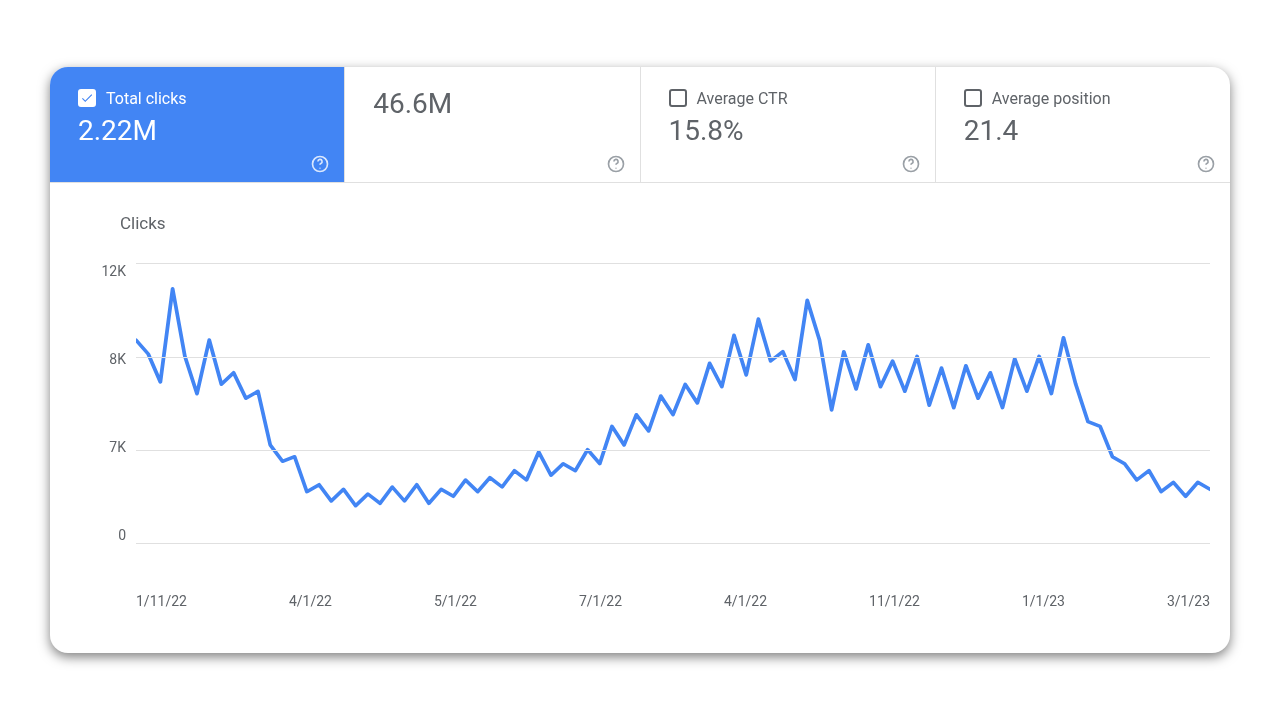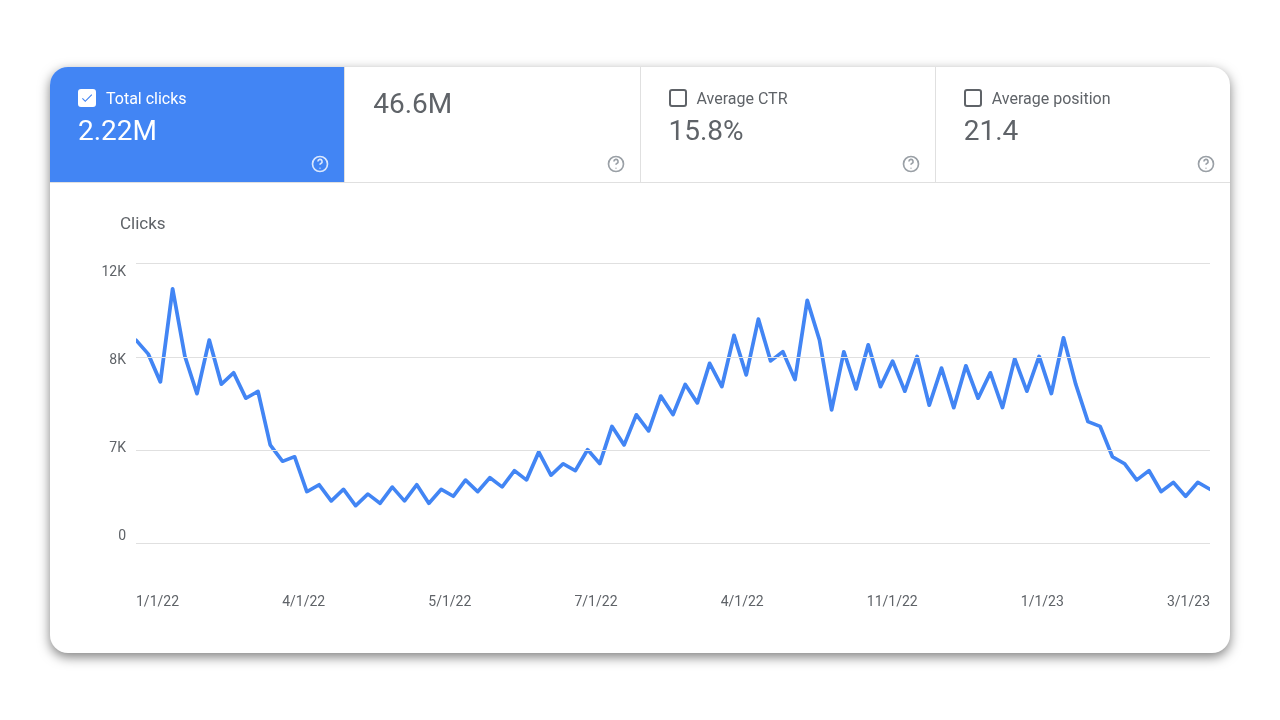--- a/index.html
+++ b/index.html
@@ -194,21 +194,21 @@
           <polyline id="series-line" fill="none" stroke-width="3.5" stroke-linejoin="round" stroke-linecap="round" points="0.0,77.0 11.4,91.0 22.7,119.0 34.1,25.7 45.5,93.3 56.8,130.7 68.2,77.0 79.5,121.3 90.9,109.7 102.3,135.3 113.6,128.3 125.0,182.0 136.4,198.3 147.7,193.7 159.1,228.7 170.5,221.7 181.8,238.0 193.2,226.3 204.5,242.7 215.9,231.0 227.3,240.3 238.6,224.0 250.0,238.0 261.4,221.7 272.7,240.3 284.1,226.3 295.5,233.3 306.8,217.0 318.2,228.7 329.5,214.7 340.9,224.0 352.3,207.7 363.6,217.0 375.0,189.0 386.4,212.3 397.7,200.7 409.1,207.7 420.5,186.7 431.8,200.7 443.2,163.3 454.5,182.0 465.9,151.7 477.3,168.0 488.6,133.0 500.0,151.7 511.4,121.3 522.7,140.0 534.1,100.3 545.5,123.7 556.8,72.3 568.2,112.0 579.5,56.0 590.9,98.0 602.3,88.7 613.6,116.7 625.0,37.3 636.4,77.0 647.7,147.0 659.1,88.7 670.5,126.0 681.8,81.7 693.2,123.7 704.5,98.0 715.9,128.3 727.3,93.3 738.6,142.3 750.0,105.0 761.4,144.7 772.7,102.7 784.1,135.3 795.5,109.7 806.8,144.7 818.2,95.7 829.5,128.3 840.9,93.3 852.3,130.7 863.6,74.7 875.0,121.3 886.4,158.7 897.7,163.3 909.1,193.7 920.5,200.7 931.8,217.0 943.2,207.7 954.5,228.7 965.9,219.3 977.3,233.3 988.6,219.3 1000.0,226.3" stroke="#4285F4"></polyline>
         </svg>
       <div class="grid-line" style="top: 0px;"></div>
           <div class="grid-line" style="top: 93.3333px;"></div>
           <div class="grid-line" style="top: 186.667px;"></div>
           <div class="grid-line" style="top: 280px;"></div>
         </div>
     </div>
 
     <div class="x-axis" id="x-axis">
-        <span>1/1/22</span>
+        <span>1/11/22</span>
         <span>4/1/22</span>
         <span>5/1/22</span>
         <span>7/1/22</span>
         <span>4/1/22</span>
         <span>11/1/22</span>
         <span>1/1/23</span>
         <span>3/1/23</span>
       </div>
   </div>
 

